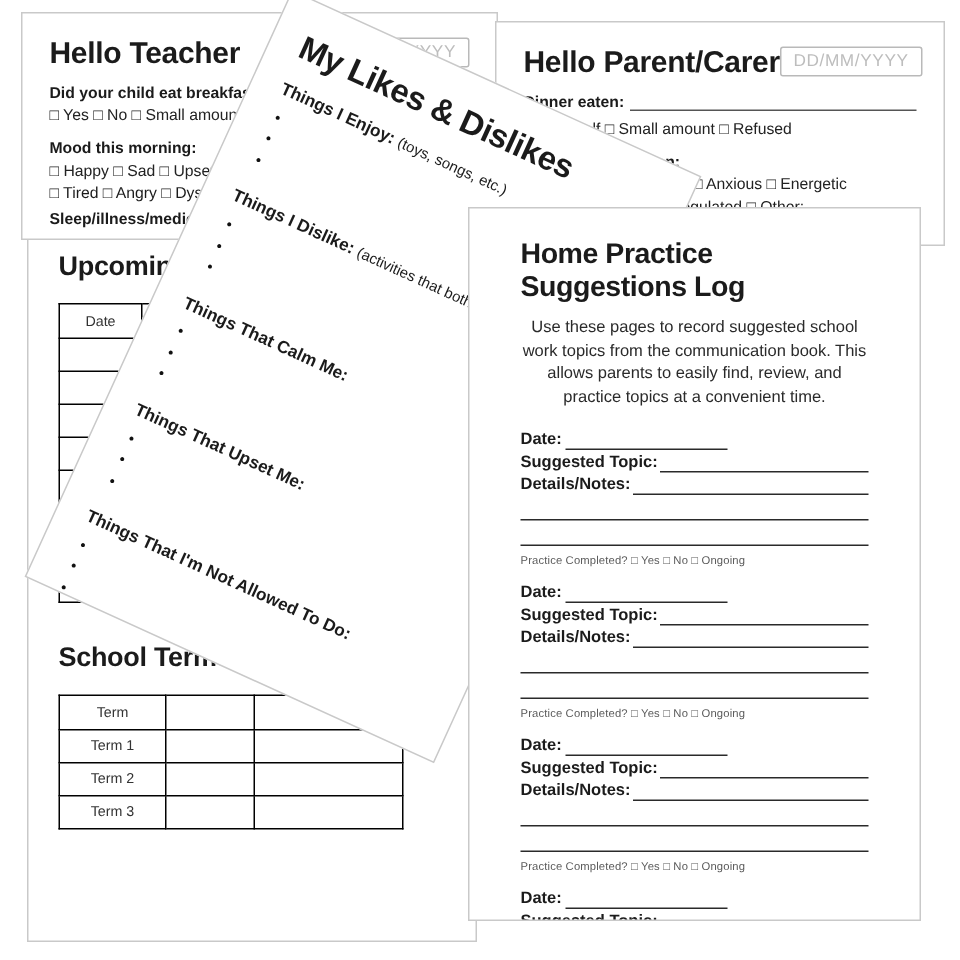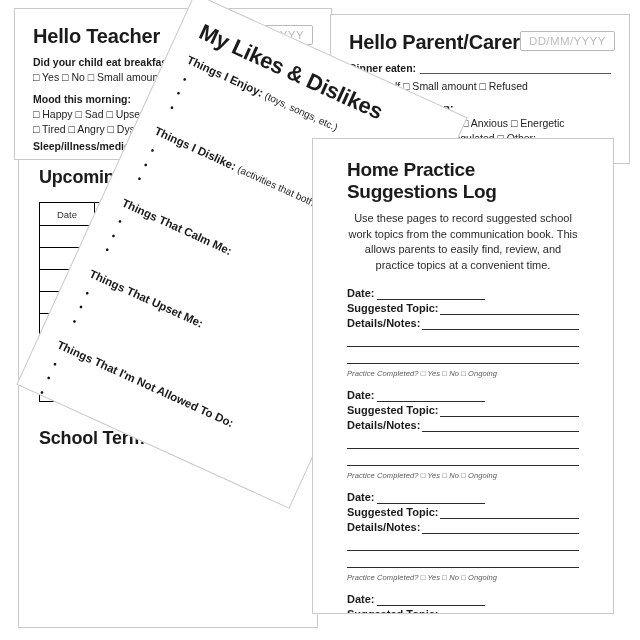--- a/index.html
+++ b/index.html
@@ -55,21 +55,21 @@
   .home-title{font-size:19px;font-weight:bold;margin:0 0 8px 0;letter-spacing:-0.3px;}
   .home-intro{font-size:11px;line-height:1.42;margin:0 0 14px 0;color:#2a2a2a;text-align:center;}
   .entry{margin-bottom:11px;}
   .entry .erow{display:flex;font-size:11px;font-weight:bold;margin-bottom:2px;}
   .entry .erow .lbl{white-space:nowrap;}
   .entry .erow .ln{border-bottom:1.3px solid #2a2a2a;height:12px;margin-left:2px;}
   .erow.date .ln{width:108px;}
   .erow.topic .ln{flex:1;}
   .erow.details .ln{flex:1;}
   .blankline{border-bottom:1.3px solid #2a2a2a;height:13px;margin-top:3px;}
-  .completed{font-size:7.5px;color:#5a5a5a;margin-top:5px;letter-spacing:0.1px;font-style:italic;}
+  .completed{font-size:7.5px;color:#5a5a5a;margin-top:5px;letter-spacing:0.1px;}
 
   
   #card-likes{
     left:92px;top:36px;width:300px;height:430px;z-index:3;
     transform:rotate(24.5deg);transform-origin:50% 50%;
     padding:18px 20px;
   }
   .likes-title{font-size:22px;font-weight:bold;margin:0 0 12px 0;letter-spacing:-0.3px;}
   .likes-sec{margin-bottom:14px;}
   .likes-h{font-size:11.5px;font-weight:bold;line-height:1.2;}
@@ -177,20 +177,46 @@
         <tr>
             <td></td>
             <td></td>
             <td></td>
             <td></td>
           </tr>
       </tbody>
     </table>
     <div class="sec-gap"></div>
     <div class="sec-title">School Terms</div>
+    <table class="grid terms">
+      <thead>
+          <tr>
+        <th style="width:62px">Term</th>
+        <th style="width:50px"></th>
+        <th></th>
+      </tr>
+        </thead>
+      <tbody>
+        <tr>
+            <td>Term 1</td>
+            <td></td>
+            <td></td>
+          </tr>
+        <tr>
+            <td>Term 2</td>
+            <td></td>
+            <td></td>
+          </tr>
+        <tr>
+            <td>Term 3</td>
+            <td></td>
+            <td></td>
+          </tr>
+      </tbody>
+    </table>
   </div>
 
   <div class="card" id="card-likes">
     <div class="likes-title">My Likes &amp; Dislikes</div>
 
     <div class="likes-sec">
       <div class="likes-h">
         <span>Things I Enjoy:</span>
         <span class="sub">(toys, songs, etc.)</span>
       </div>

